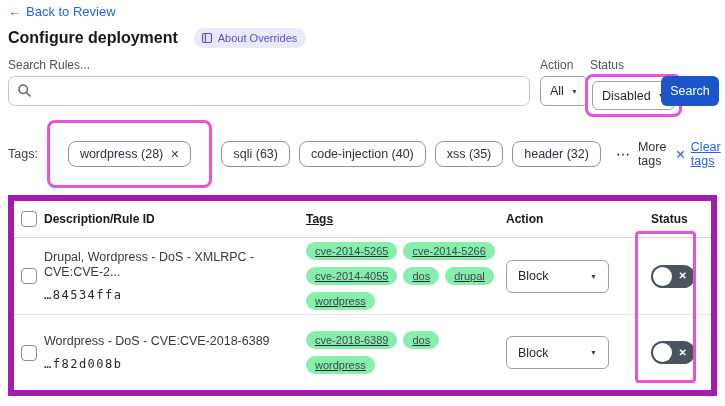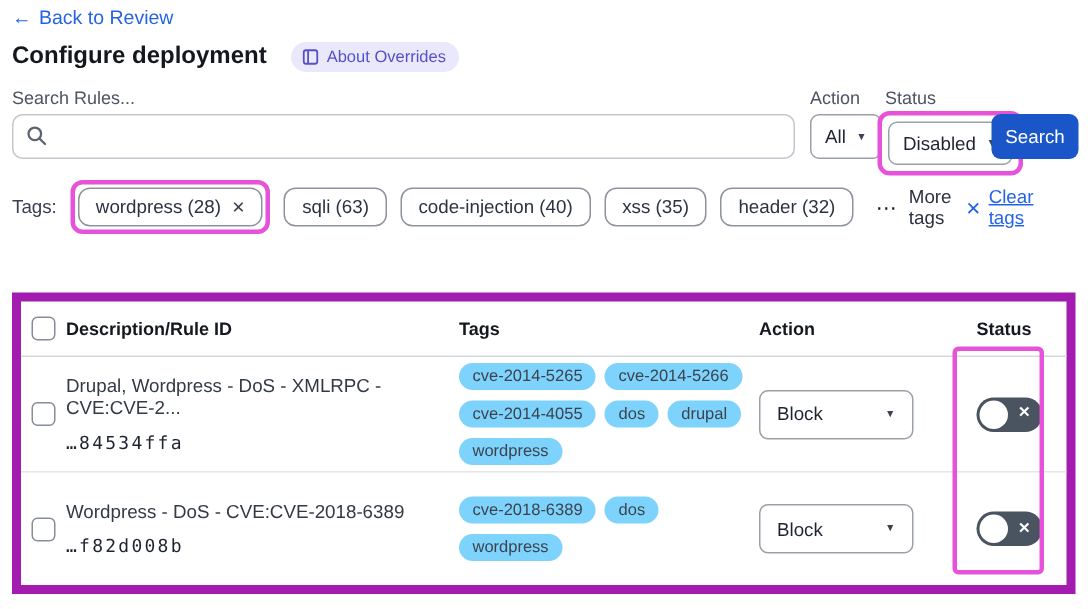--- a/index.html
+++ b/index.html
@@ -36,46 +36,46 @@
   .status-hl .filter-select { margin-top:0; height:29px; }
   .search-btn { position:absolute; left:661px; top:76px; width:58px; height:30px;
     background:var(--primary-button,#1a56c7); color:#fff; border:none; border-radius:6px;
     font-size:12.5px; font-family:"Liberation Sans",sans-serif; cursor:pointer; }
 
   
   .tags-bar { position:absolute; left:8px; top:120px; right:8px; display:flex; align-items:center; gap:9px; }
   .tags-label { font-size:12.5px; color:#374151; }
   .pill { display:inline-flex; align-items:center; gap:7px; border:1px solid #8d939c; border-radius:8px;
     background:#fff; padding:5px 11px; font-size:12.5px; color:#2b3240; cursor:pointer; white-space:nowrap; }
-  .pill-hl { display:inline-flex; padding:2px; }
+  .pill-hl { display:inline-flex; padding:18px; }
   .remove-x { font-size:11px; color:#3c434e; cursor:pointer; }
   .more-tags { display:inline-flex; align-items:center; gap:7px; font-size:12.5px; color:#2b3240;
     margin-left:6px; cursor:pointer; }
   .more-dots { font-size:14px; letter-spacing:1px; color:#14171d; }
   .clear-tags { display:inline-flex; align-items:center; gap:5px; margin-left:auto; margin-right:26px;
     color:var(--link,#2464e4); font-size:12.5px; cursor:pointer; }
   .clear-tags .label { text-decoration:underline; }
 
   
   .rules-table { position:absolute; left:8px; top:195px; width:709px; border:6px solid #a21caf; background:#fff; }
   .trow, .thead { display:flex; align-items:center; }
   .thead { height:37px; border-bottom:1px solid #d4d7db; font-weight:700; font-size:12px; color:#15181e; }
   .trow { height:76px; }
   .trow + .trow { border-top:1px solid #e4e6e9;justify-content:space-between; }
   .col-check { width:30px; display:flex; justify-content:center; flex:none; }
   .col-desc { width:262px; flex:none; padding-right:12px; }
-  .col-tags { width:200px; flex:none; padding-right:8px; }
+  .col-tags { width:200px; flex:none; padding-right:8px;text-decoration:underline; }
   .col-action { width:138px; flex:none; }
   .col-status { flex:1; padding-left:7px; }
   .checkbox { width:16px; height:16px; border:1.5px solid #868d98; border-radius:4px; background:#fff; cursor:pointer; }
   .desc-line { font-size:12.5px; color:#333a45; line-height:1.2; }
   .rule-id { font-family:"DejaVu Sans Mono", monospace; font-size:12px; letter-spacing:1.5px;
     color:#1f2430; margin-top:8px; }
   .chips { display:flex; flex-wrap:wrap; gap:7px 6px; align-items:center; }
-  .chip { background:#7dd3fc; border-radius:10px; padding:3px 9px; font-size:11px; color:#3c434e; white-space:nowrap; }
+  .chip { background:#86efac; border-radius:10px; padding:3px 9px; font-size:11px; color:#3c434e; white-space:nowrap; }
   .action-select { width:103px; height:33px; border:1px solid #9aa0a8; border-radius:6px; background:#fff;
     display:flex; align-items:center; justify-content:space-between; padding:0 11px; font-size:12.5px;
     color:#1f2430; cursor:pointer; }
   .toggle { position:relative; width:44px; height:23px; border-radius:12px; background:var(--toggle-track,#4a5360);
     display:flex; align-items:center; cursor:pointer; }
   .toggle .knob { width:19px; height:19px; border-radius:50%; background:#fff; margin-left:2px; }
   .toggle .x { position:absolute; right:8px; color:#fff; font-size:10px; font-weight:700; line-height:1; }
 
   
   .toggle-hl { position:absolute; left:635px; top:231px; width:61px; height:152px;

